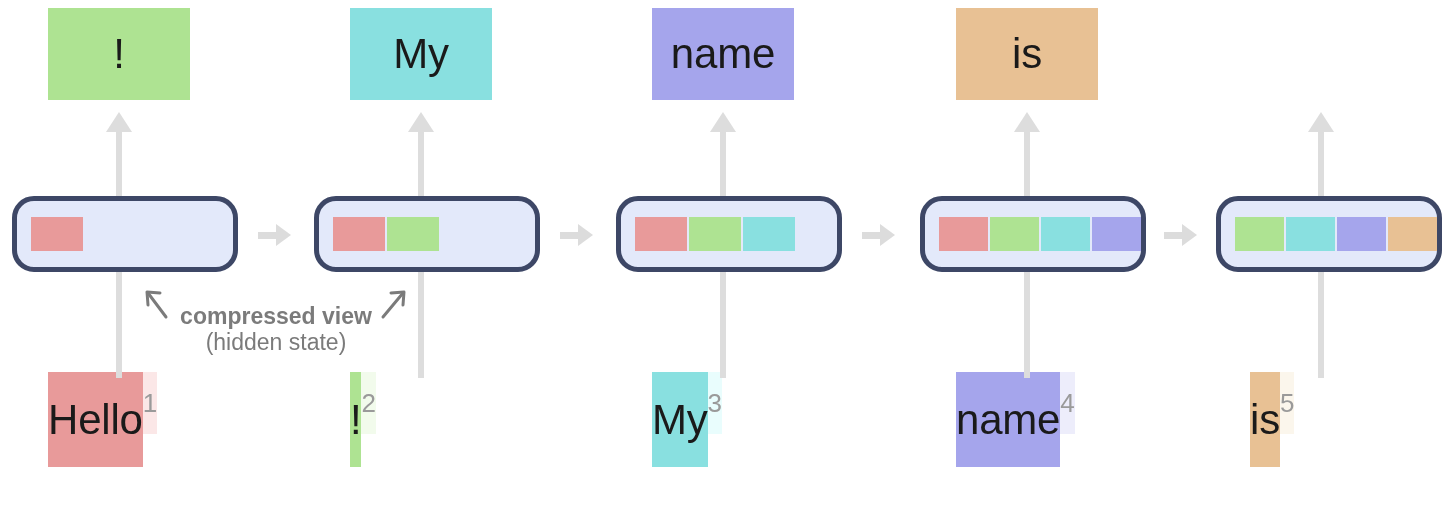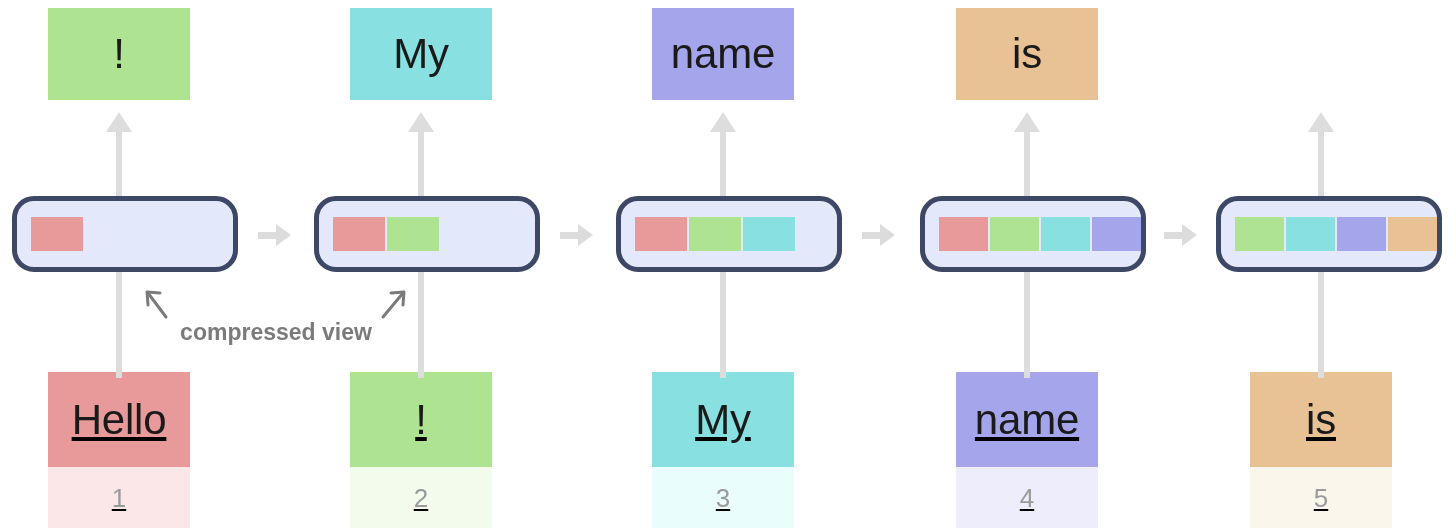--- a/index.html
+++ b/index.html
@@ -15,21 +15,21 @@
   
   .out-box{
     position:absolute;
     display:flex;align-items:center;justify-content:center;
     font-size:42px;color:#1a1a1a;
     letter-spacing:-0.2px;
     line-height:1;
   }
 
   
-  .in-col{position:absolute;display:flex;flex-direction:column;text-decoration:underline;}
+  .in-col{position:absolute;display:flex;flex-direction:row;}
   .in-word{
     display:flex;align-items:center;justify-content:center;
     font-size:42px;color:#1a1a1a;
     letter-spacing:-0.2px;
     line-height:1;
     height:95px;
   }
   .in-num{
     display:flex;align-items:center;justify-content:center;
     font-size:26px;color:#9a9a9a;
@@ -182,22 +182,23 @@
       <polyline points="8,20 7,7 20,8" stroke-linejoin="round"></polyline>
     </g>
   </svg>
   <svg class="annot-arrow" width="40" height="40" style="left:375px;top:285px;">
     <g stroke="#7b7b7b" stroke-width="3" fill="none" stroke-linecap="round">
       <line x1="8" y1="32" x2="28" y2="8"></line>
       <polyline points="16,8 29,7 28,20" stroke-linejoin="round"></polyline>
     </g>
   </svg>
 
-  <div class="annot" style="left:160px;top:320px;width:232px;">
+  <div class="annot" style="left:160px;top:304px;width:232px;">
     <div class="l1">compressed view</div>
+    <div class="l2">(hidden state)</div>
   </div>
 
   <div class="in-col" style="left:48px;top:372px;width:142px;">
     <div class="in-word" style="background:#e89a9a;">
       <span>Hello</span>
     </div>
     <div class="in-num" style="background:#fbe7e7;">
       <span>1</span>
     </div>
   </div>

